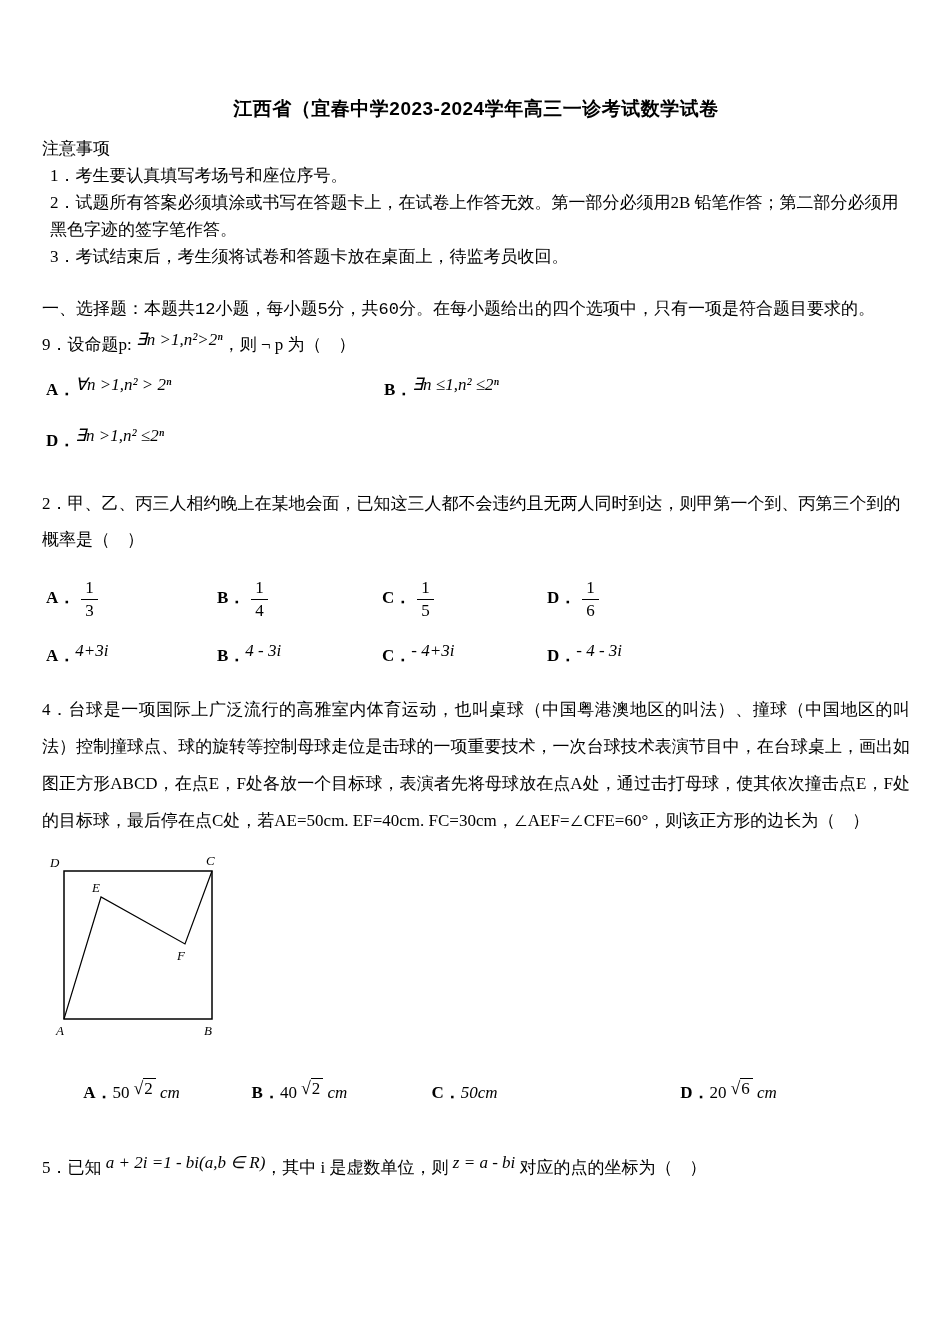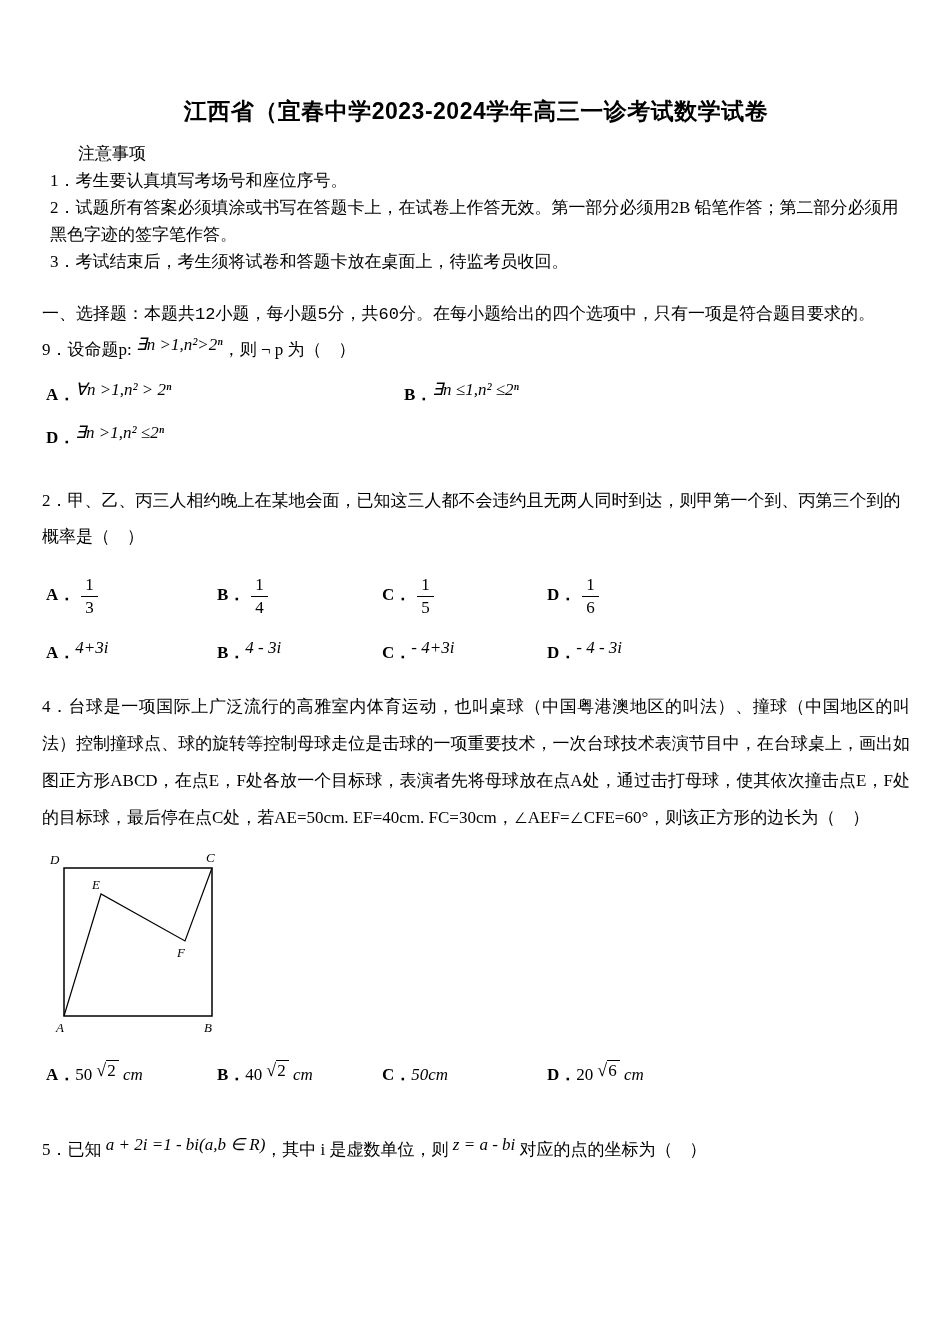--- a/index.html
+++ b/index.html
@@ -9,41 +9,41 @@
     color:#000;
     font-family:"Liberation Serif", serif;
     font-size:17px;
   }
   .page { padding:96px 40px 0 42px; }
 
   .title {
     text-align:center;
     font-family:"Liberation Sans", sans-serif;
     font-weight:bold;
-    font-size:23px;
+    font-size:19px;
     margin-bottom:14px;
     letter-spacing:0.5px;
   }
 
-  .notice-heading { line-height:26px;margin-left:36px; }
+  .notice-heading { line-height:26px; }
   .notice p { line-height:27px;margin-left:8px; }
 
   .section-heading { margin-top:26px; line-height:27px;font-family:Liberation Mono, monospace; }
 
   .stem { line-height:27px; margin-top:8px; }
   .stem-wide { line-height:36px; margin-top:34px; }
   .stem-justify { text-align:justify; line-height:37px; margin-top:24px; }
 
   .mi { font-style:italic; }
   .raised { position:relative; top:-5px; }
   .olabel { font-weight:bold; }
 
   .opt-grid-2 {
     display:grid; grid-template-columns:338px 1fr;
-    row-gap:28px; margin:20px 0 13px 4px; align-items:center;gap:20px;
+    row-gap:28px; margin:20px 0 13px 4px; align-items:center;
   }
   .opt-grid-4 {
     display:grid; grid-template-columns:171px 165px 165px 1fr;
     margin:18px 0 0 4px; align-items:center;
   }
   .opt { white-space:nowrap; }
 
   .frac {
     display:inline-flex; flex-direction:column; align-items:center;
     vertical-align:middle; line-height:1.15; margin-left:6px;
@@ -120,21 +120,21 @@
       <polyline points="16,166 53,44 137,91 164,18" fill="none" stroke="#000" stroke-width="1.2"></polyline>
       <text class="figlabel" x="2" y="14">D</text>
       <text class="figlabel" x="158" y="12">C</text>
       <text class="figlabel" x="44" y="39">E</text>
       <text class="figlabel" x="129" y="107">F</text>
       <text class="figlabel" x="8" y="182">A</text>
       <text class="figlabel" x="156" y="182">B</text>
     </svg>
   </div>
 
-  <div class="opt-grid-4" style="margin-top:16px;">
+  <div class="opt-grid-4" style="margin-top:31px;text-align:center;">
     <div class="opt"><span class="olabel">A．</span><span>50</span><span class="sqrt"><span class="rad">2</span></span>&nbsp;<span class="mi">cm</span></div>
     <div class="opt"><span class="olabel">B．</span><span>40</span><span class="sqrt"><span class="rad">2</span></span>&nbsp;<span class="mi">cm</span></div>
     <div class="opt"><span class="olabel">C．</span><span class="mi">50cm</span></div>
     <div class="opt"><span class="olabel">D．</span><span>20</span><span class="sqrt"><span class="rad">6</span></span>&nbsp;<span class="mi">cm</span></div>
   </div>
 
   <div class="q5-row">
     <span>5．已知 </span><span class="mi raised">a + 2i =1 - bi(a,b ∈ R)</span><span>，其中 i 是虚数单位，则 </span><span class="mi raised">z = a - bi</span><span> 对应的点的坐标为（　）</span>
   </div>
 

